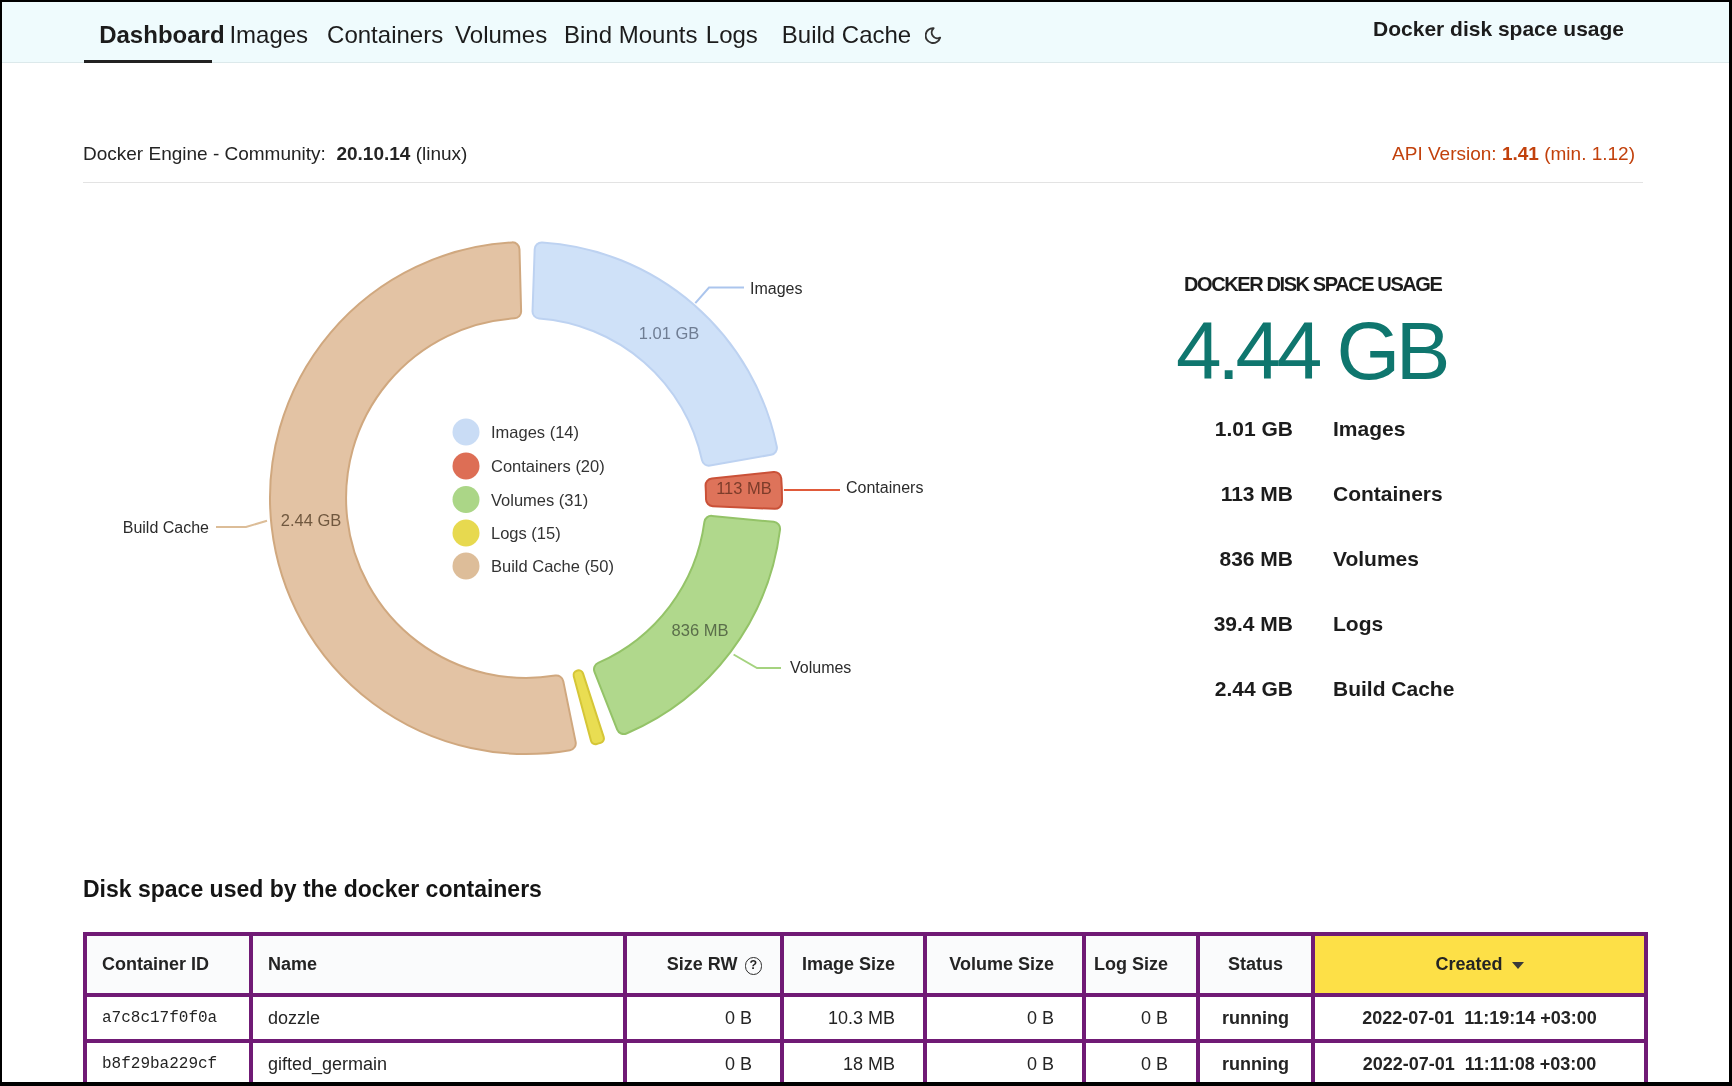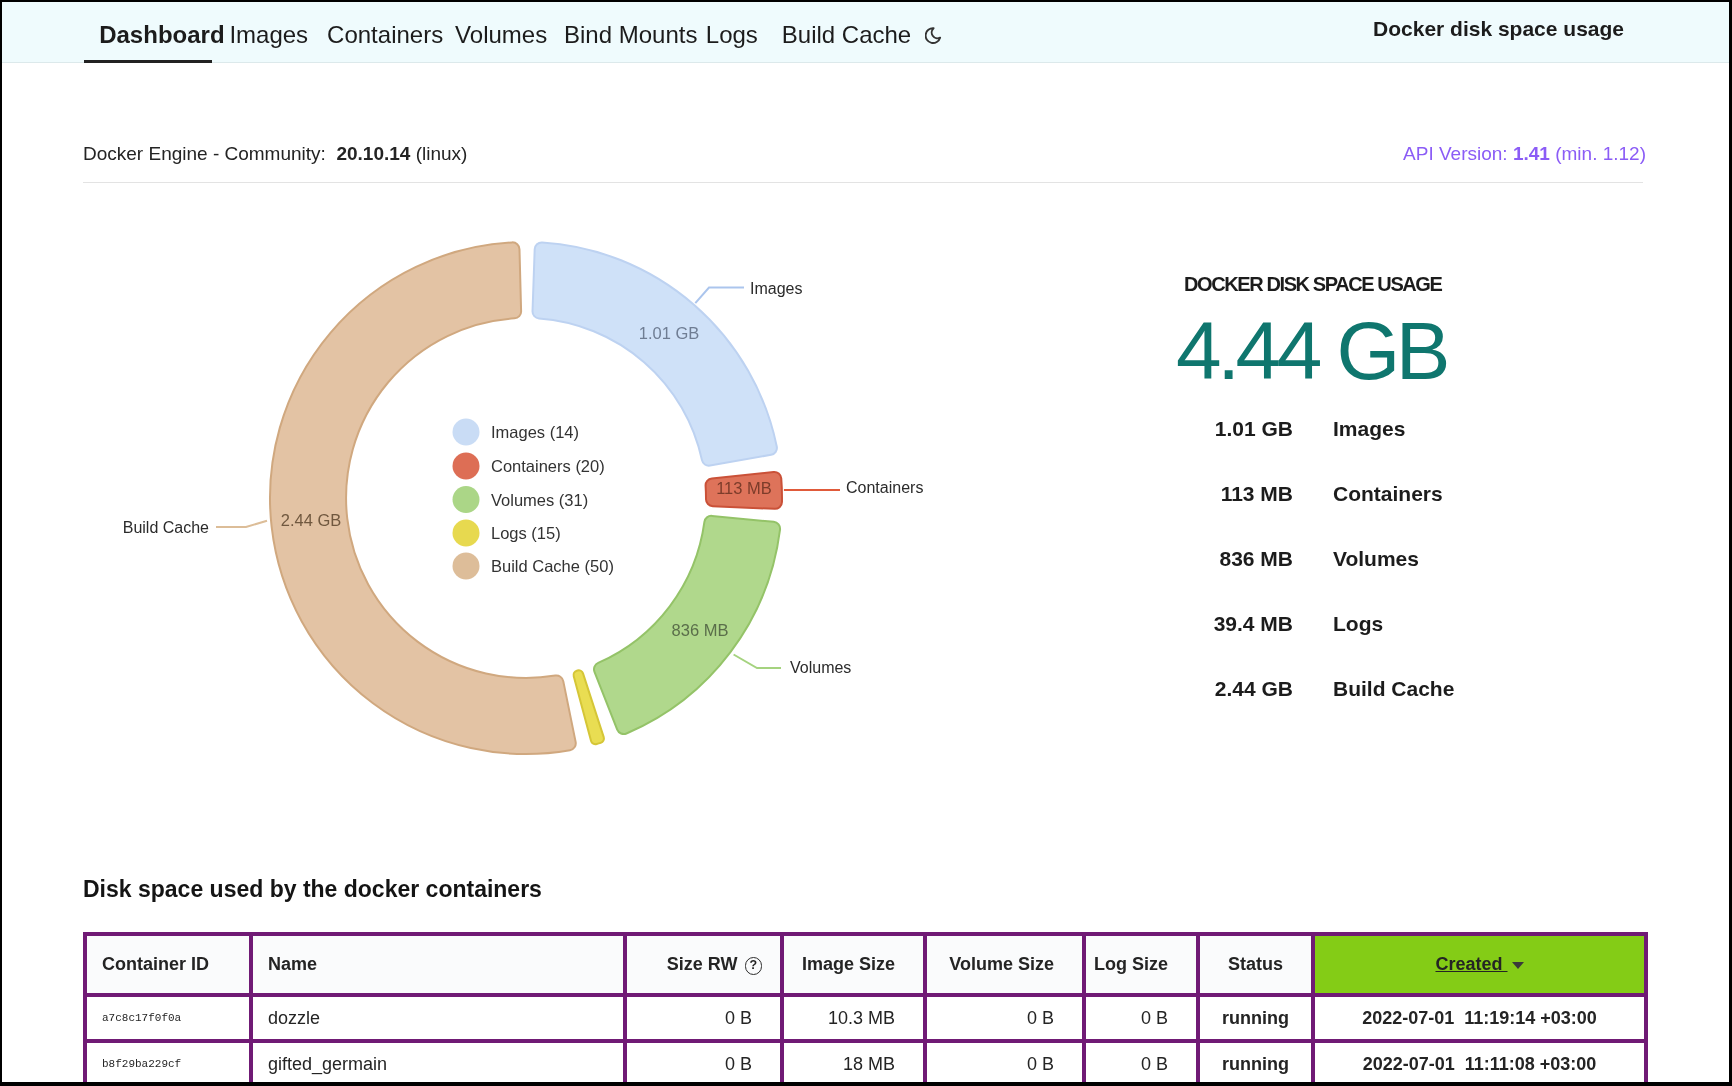--- a/index.html
+++ b/index.html
@@ -8,38 +8,38 @@
   .frame { position:absolute; left:0; top:0; width:1732px; height:1086px;
     border:2px solid #000; border-right-width:3px; border-bottom-width:4px; z-index:50; pointer-events:none; }
   .nav { position:absolute; left:2px; top:2px; width:1727px; height:61px;
     background:#effbfd; border-bottom:1px solid #dce9eb; }
   .tab { position:absolute; font-size:24px; line-height:21px; top:22px; color:#1c1c1c; }
   .tab.active { font-weight:bold; }
   .underline { position:absolute; left:82px; top:57.5px; width:127.5px; height:3px; background:#222; }
   .moon { position:absolute; left:922.5px; top:23.5px; }
   .title { position:absolute; right:105px; top:15px; font-size:21px; letter-spacing:0px; font-weight:bold; color:#1c1c1c; }
   .engine { position:absolute; left:83px; top:142.5px; font-size:19px; line-height:22px; color:#242424; }
-  .api { position:absolute; right:86px; top:142.5px; font-size:19px; line-height:22px; color:#8b5cf6; }
+  .api { position:absolute; right:97px; top:142.5px; font-size:19px; line-height:22px; color:#c2410c; }
   .hr { position:absolute; left:83px; top:182px; width:1560px; height:1px; background:#e3e3e3; }
   .chart { position:absolute; left:60px; top:220px; }
   .bigtitle { position:absolute; left:1184px; top:272px; font-size:20px; font-weight:bold; letter-spacing:-1.4px; line-height:24px; }
   .bigval { position:absolute; left:1176px; top:316px; font-size:82px; line-height:70px; letter-spacing:-4.4px; color:#0f766e; }
   .statval { position:absolute; width:193px; left:1100px; text-align:right; font-size:21px; font-weight:bold; line-height:24px; }
   .statlab { position:absolute; left:1333px; font-size:21px; font-weight:bold; line-height:24px; }
   .tblhead { position:absolute; left:83px; top:876px; font-size:23px; font-weight:bold; color:#141414; }
   table.grid { position:absolute; left:83px; top:932px; width:1561px; border-collapse:collapse; table-layout:fixed;
     font-size:18px; color:#242424; }
   table.grid th, table.grid td { border:4px solid #701a75; overflow:hidden; white-space:nowrap; }
   table.grid th { height:61px; font-size:18px; font-weight:bold; background:#fafbfc; }
   table.grid td { height:46px; }
   .colL { text-align:left; padding-left:15px; }
   .colR { text-align:right; padding-right:28px; }
   .colC { text-align:center;font-weight:bold; }
-  table.grid th.created { background:#84cc16;text-decoration:underline; }
-  td.mono { font-family:"Liberation Mono", monospace; font-size:11px; }
+  table.grid th.created { background:#fde047; }
+  td.mono { font-family:"Liberation Mono", monospace; font-size:16px; }
   .qm { display:inline-block; width:17.5px; height:17.5px; border:1.8px solid #2c2c2c; border-radius:50%;
     font-size:12.5px; font-weight:bold; line-height:14px; text-align:center; vertical-align:1px; margin-left:2px; }
   .sortarrow { display:inline-block; width:0; height:0; border-left:6px solid transparent;
     border-right:6px solid transparent; border-top:7.5px solid #3a3a3a; margin-left:4px; vertical-align:1px; }
 </style>
 </head>
 <body>
 <div class="frame"></div>
 
 <div class="nav">

